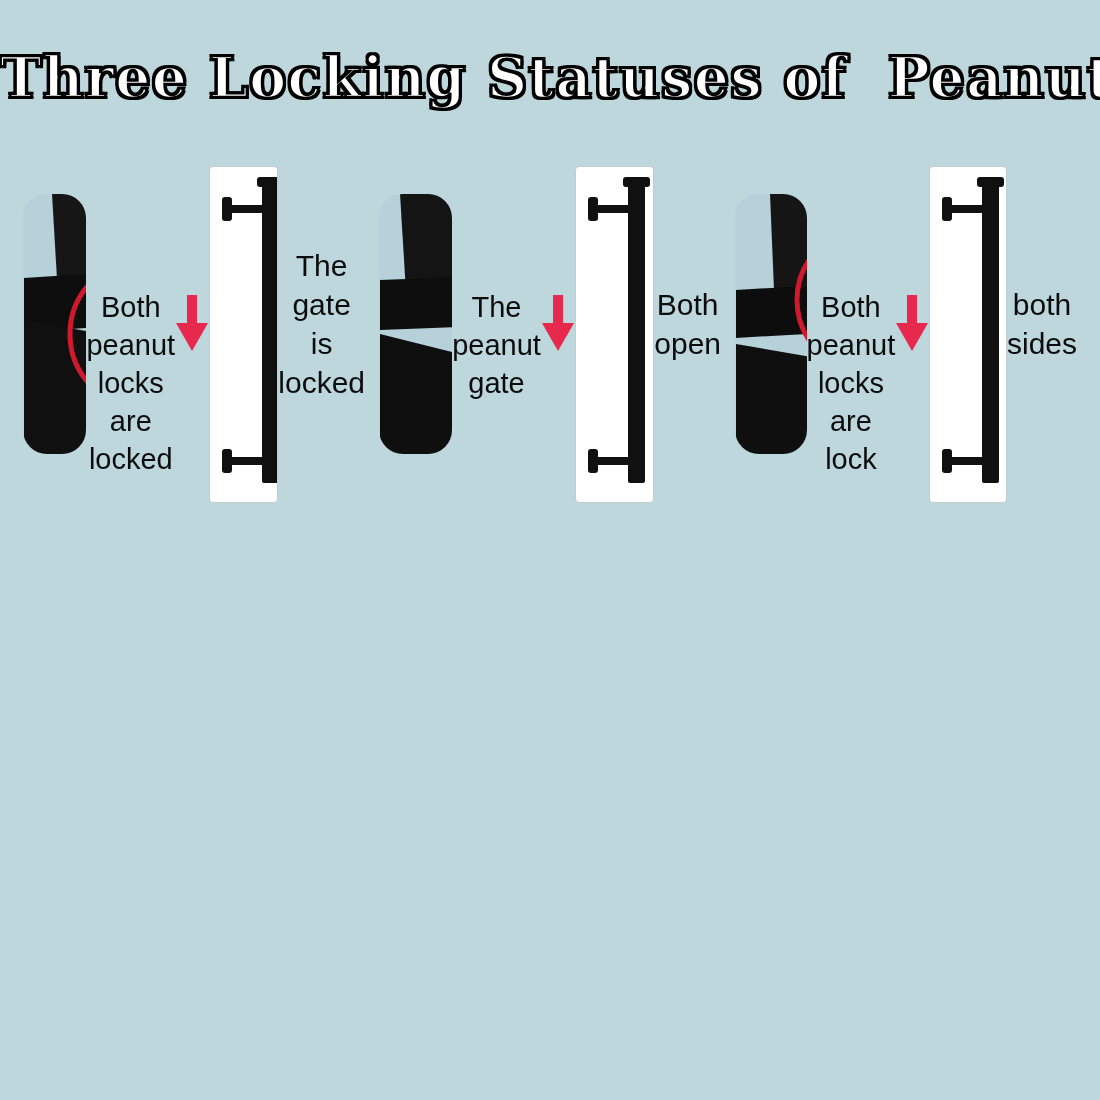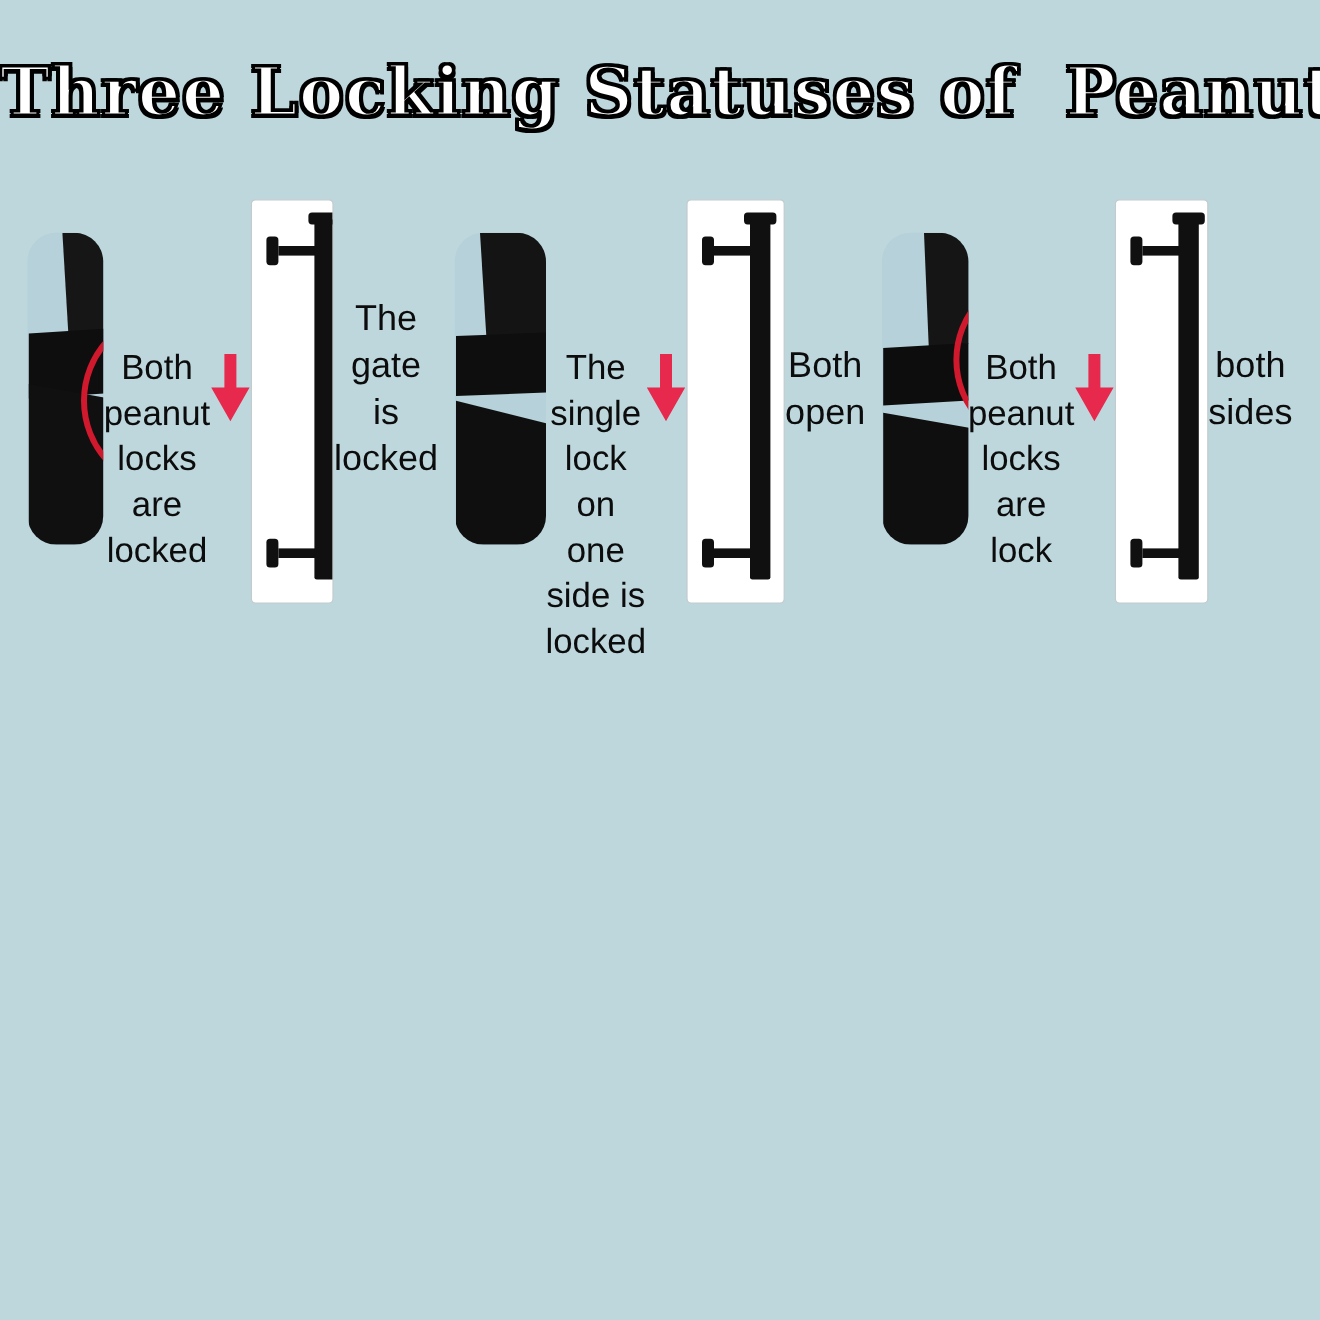--- a/index.html
+++ b/index.html
@@ -166,22 +166,21 @@
             <rect x="118" y="88" width="76" height="34" rx="17" transform="rotate(-8 156 105)" fill="#262626" stroke="#4a4a4a" stroke-width="2"></rect>
             <circle cx="130" cy="110" r="10" fill="#9a9a9a" stroke="#555" stroke-width="2"></circle>
             <line x1="123" y1="110" x2="137" y2="110" stroke="#3a3a3a" stroke-width="2"></line>
             <line x1="130" y1="103" x2="130" y2="117" stroke="#3a3a3a" stroke-width="2"></line>
             <circle cx="138" cy="142" r="9" fill="#1c1c1c"></circle>
           </g>
           <circle cx="152" cy="110" r="72" fill="none" stroke="#d0192d" stroke-width="5"></circle>
         </svg>
       </div>
       <div class="caption">
-        <div>The single lock</div>
-        <div>on one side is locked</div>
+        <div>The peanut gate</div>
       </div>
       <div class="arrow-wrap">
         <svg width="34" height="58" viewBox="0 0 34 58">
           <path d="M12,0 h10 v28 h11 L17,56 L1,28 h11 Z" fill="#e8294e"></path>
         </svg>
       </div>
       <div class="gate-box">
         <svg width="330" height="335" viewBox="0 0 330 335">
           <defs>
             <marker id="ah2" markerWidth="8" markerHeight="8" refX="4" refY="4" orient="auto">

